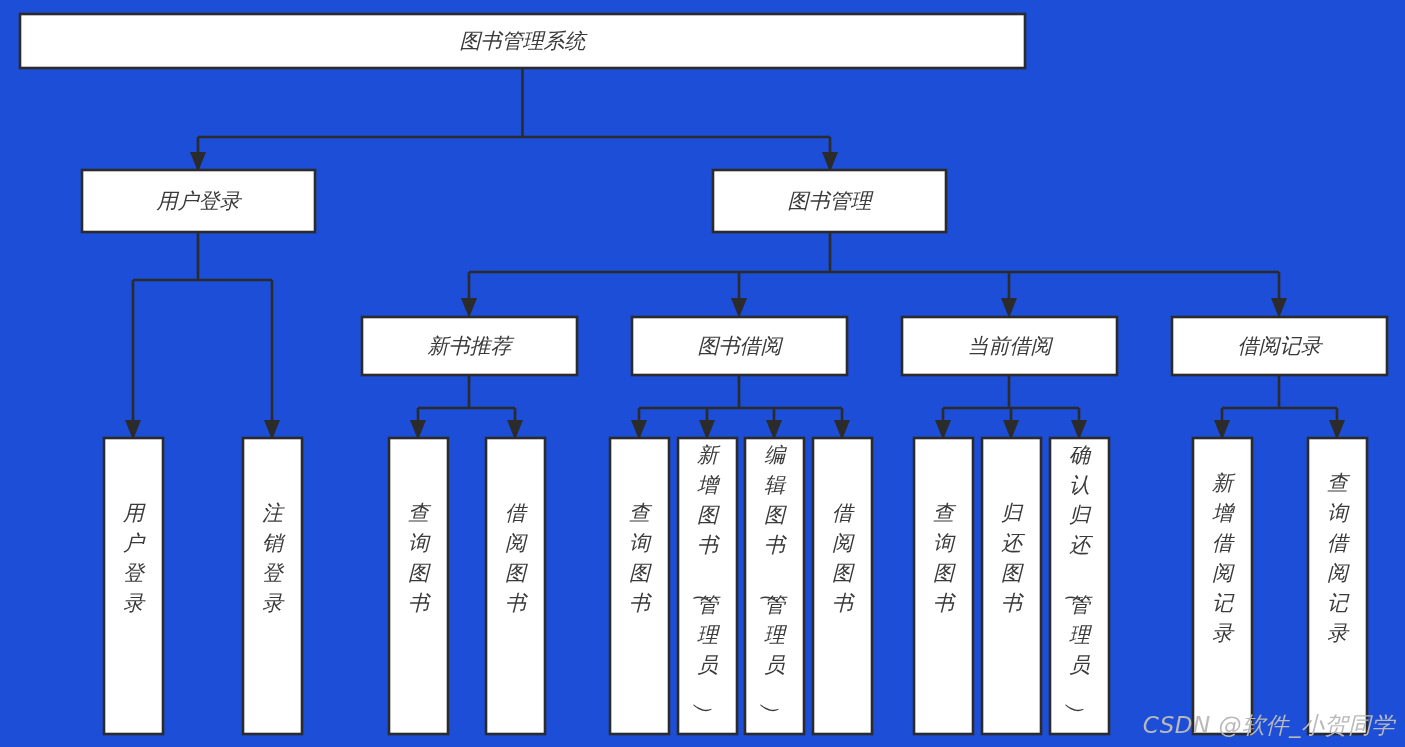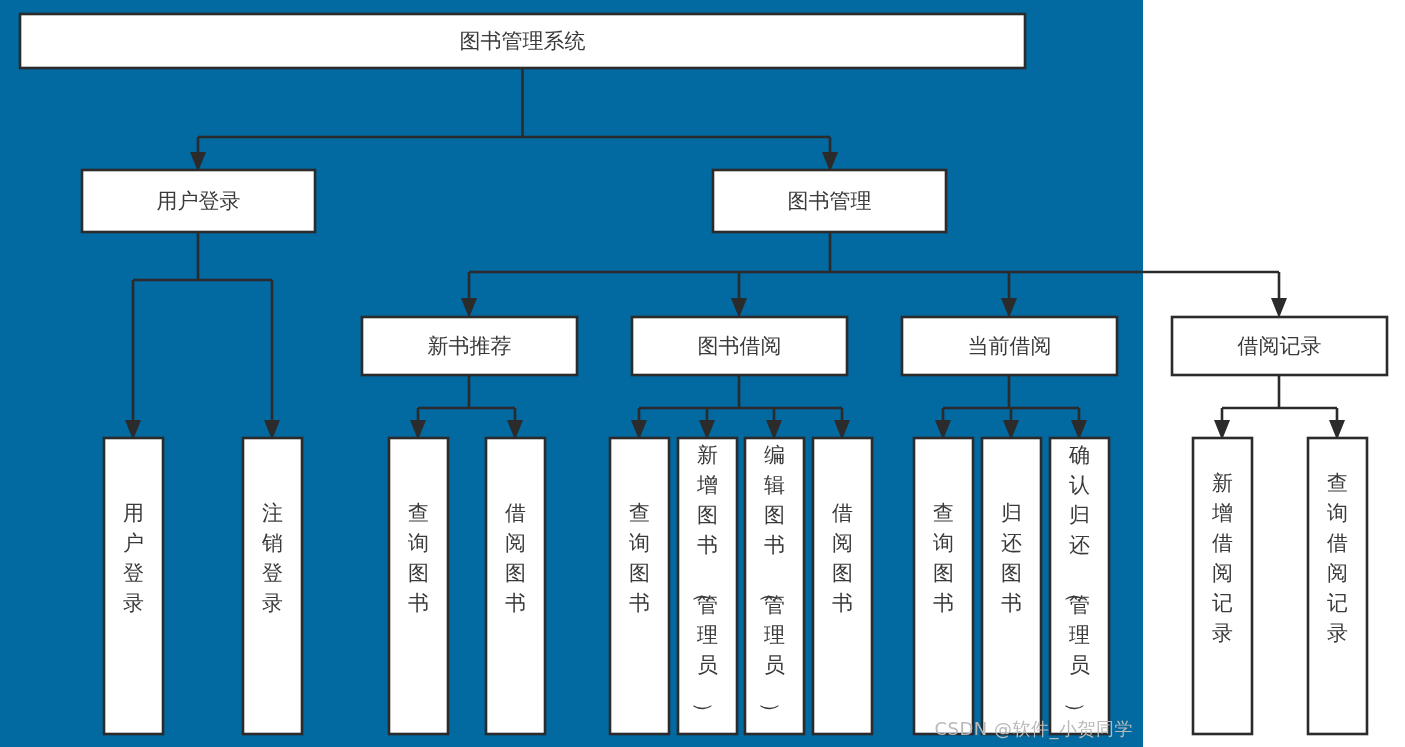--- a/index.html
+++ b/index.html
@@ -9,23 +9,24 @@
     background: #ffffff;
   }
   body {
     width: 1405px;
     height: 747px;
     font-family: "DejaVu Sans", "Liberation Sans", sans-serif;
     overflow: hidden;
   }
   #diagram-root {
     position: relative;
-    width: 1143px;
+    width: 1405px;
     height: 747px;
-    background: #0369a1;
+    background: #1d4ed8;
+    font-style: italic;
   }
   svg#tree-svg {
     position: absolute;
     left: 0;
     top: 0;
     width: 1405px;
     height: 747px;
     display: block;
   }
   .node-box {
@@ -54,21 +55,21 @@
     fill: #3a3a3a;
     font-family: "DejaVu Sans", "Liberation Sans", sans-serif;
     font-size: 21px;
     text-anchor: middle;
   }
   .watermark {
     position: absolute;
     right: 10px;
     bottom: 6px;
     font-family: "DejaVu Sans", "Liberation Sans", sans-serif;
-    font-size: 18px;
+    font-size: 23px;
     color: #b9b9b9;
     letter-spacing: 0.5px;
     white-space: nowrap;
     pointer-events: none;
   }
 </style>
 </head>
 <body>
 
 <div id="diagram-root">

